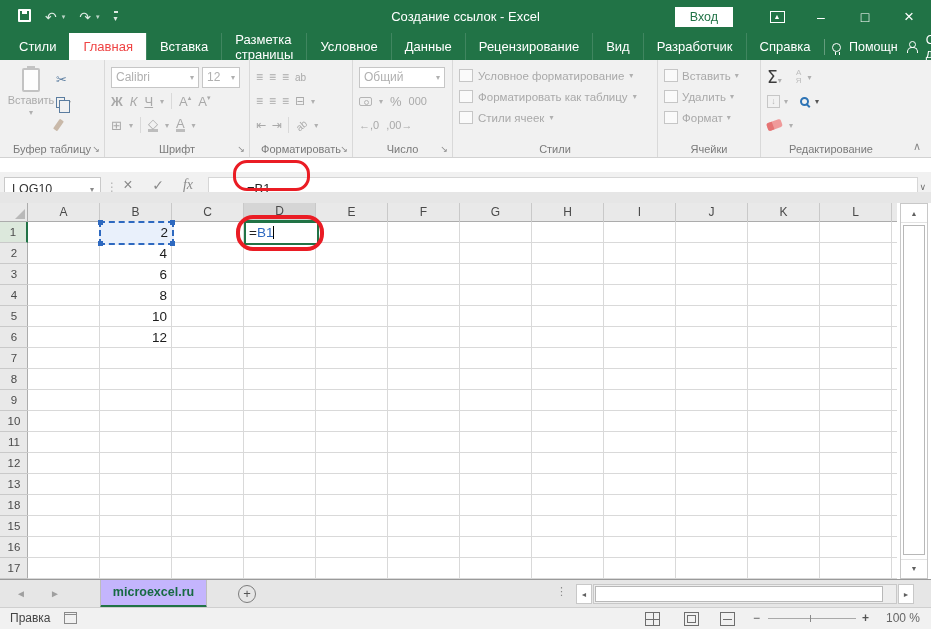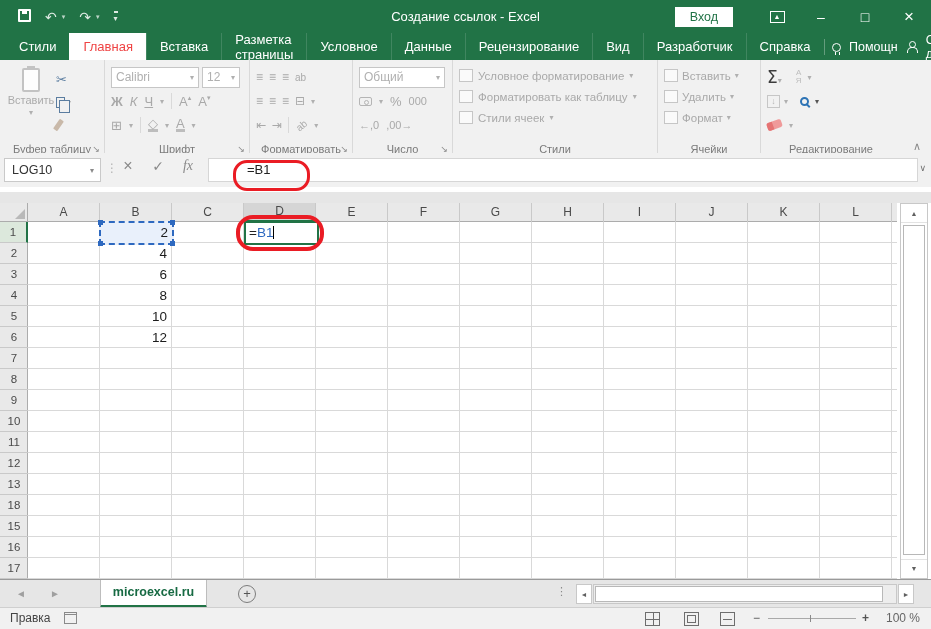--- a/index.html
+++ b/index.html
@@ -86,21 +86,21 @@
   .g-edit { width:140px; border-right:none; }
   .sum { font-size:17px; color:#3c3c3c; font-family:"DejaVu Sans",sans-serif; cursor:pointer; }
   .sort-ico { font-size:8px; color:#bdbdbd; line-height:8px; display:inline-block; text-align:center; cursor:pointer; }
   .fill-ico { width:13px; height:13px; border:1.5px solid #c6c6c6; display:inline-flex; align-items:center; justify-content:center; font-size:9px; color:#b5b5b5; cursor:pointer; }
   .zoom-ico { width:9px; height:9px; border:2px solid #2e74b5; border-radius:50%; position:relative; display:inline-block; cursor:pointer; }
   .zoom-ico::after { content:""; position:absolute; width:2px; height:5px; background:#2e74b5; bottom:-4px; right:-2px; transform:rotate(-45deg); }
   .eraser { width:15px; height:8px; background:#ef9a9a; border-radius:2px; transform:rotate(-20deg); position:relative; display:inline-block; cursor:pointer; }
   .eraser::before { content:""; position:absolute; left:0; top:0; width:6px; height:8px; background:#e57373; border-radius:2px 0 0 2px; }
 
   
-  .formula-row { position:absolute; left:0; top:153px; width:931px; height:34px; background:#f1f1f1; display:flex; align-items:center; }
+  .formula-row { position:absolute; left:0; top:172px; width:931px; height:34px; background:#f1f1f1; display:flex; align-items:center; }
   .namebox { position:absolute; left:4px; top:5px; width:97px; height:24px; background:#fff; border:1px solid #c9c9c9; display:flex; align-items:center; font-size:12.5px; color:#333; padding-left:7px; cursor:pointer; }
   .namebox .dd { margin-left:auto; padding-right:6px; color:#8a8a8a; }
   .fdots { position:absolute; left:106px; top:8px; color:#b5b5b5; font-size:12px; }
   .fbtns { position:absolute; left:118px; top:4px; display:flex; align-items:center; gap:10px; }
   .fbtns .b { width:20px; text-align:center; font-size:14px; color:#8a8a8a; cursor:pointer; }
   .fx { font-style:italic; font-family:"Liberation Serif","DejaVu Serif",serif; color:#5a5a5a; font-size:14px; }
   .formula-input { position:absolute; left:208px; top:5px; width:710px; height:24px; background:#fff; border:1px solid #d6d6d6; font-size:13px; color:#222; line-height:22px; padding-left:38px; }
   .fexpand { position:absolute; right:5px; top:10px; font-size:9px; color:#6e6e6e; cursor:pointer; }
   .gapband { position:absolute; left:0; top:192px; width:931px; height:11px; background:#e6e6e6; }
 
@@ -132,21 +132,21 @@
 
   .vscroll { position:absolute; left:900px; top:0; width:28px; height:376px; background:#fff; border:1px solid #c8c8c8; }
   .vs-btn { position:absolute; left:0; width:26px; height:18px; display:flex; align-items:center; justify-content:center; font-size:7px; color:#606060; cursor:pointer; }
   .vs-up { top:1px; border-bottom:1px solid #e3e3e3; }
   .vs-dn { bottom:1px; border-top:1px solid #e3e3e3; }
   .vs-thumb { position:absolute; left:2px; top:21px; width:22px; height:330px; background:#fff; border:1px solid #b8b8b8; cursor:grab; }
 
   
   .tabsbar { position:absolute; left:0; top:579px; width:931px; height:28px; background:#e6e6e6; border-top:1px solid #9a9a9a; }
   .nav-arrow { position:absolute; top:8px; font-size:10px; color:#9f9f9f; cursor:pointer; }
-  .sheet-tab { position:absolute; left:100px; top:0; width:107px; height:28px; background:#ffffff; border-left:1px solid #bdbdbd; border-right:1px solid #bdbdbd; border-bottom:3px solid #217346; text-align:center; font-size:12.5px; font-weight:bold; color:#176a43; line-height:24px; cursor:pointer; }
+  .sheet-tab { position:absolute; left:100px; top:0; width:107px; height:28px; background:#c4b5fd; border-left:1px solid #bdbdbd; border-right:1px solid #bdbdbd; border-bottom:3px solid #217346; text-align:center; font-size:12.5px; font-weight:bold; color:#176a43; line-height:24px; cursor:pointer; }
   .addsheet { position:absolute; left:238px; top:5px; width:18px; height:18px; border:1px solid #7c7c7c; border-radius:50%; text-align:center; line-height:15px; font-size:13px; color:#555; cursor:pointer; }
   .hdots { position:absolute; left:556px; top:5px; color:#8a8a8a; font-size:11px; letter-spacing:1px; cursor:col-resize; }
   .hs-btn { position:absolute; top:4px; width:16px; height:20px; background:#fff; border:1px solid #c8c8c8; display:flex; align-items:center; justify-content:center; font-size:7px; color:#606060; cursor:pointer; }
   .hs-left { left:576px; } .hs-right { left:898px; }
   .hs-track { position:absolute; left:593px; top:4px; width:304px; height:20px; background:#ededed; border:1px solid #c8c8c8; }
   .hs-thumb { position:absolute; left:1px; top:1px; width:288px; height:16px; background:#fff; border:1px solid #b8b8b8; cursor:grab; }
 
   
   .statusbar { position:absolute; left:0; top:607px; width:931px; height:22px; background:#f1f1f1; border-top:1px solid #cfcfcf; font-size:12px; color:#444; }
   .mode { position:absolute; left:10px; top:3px; }

